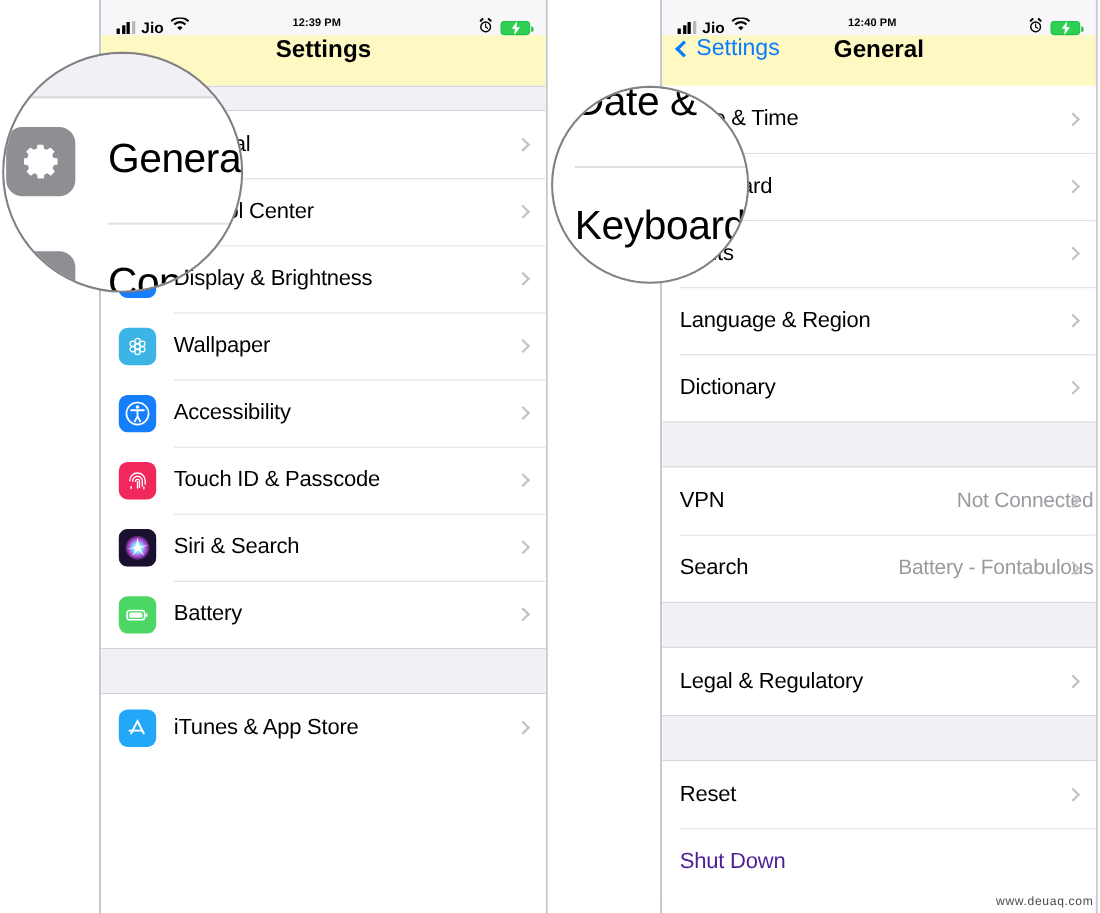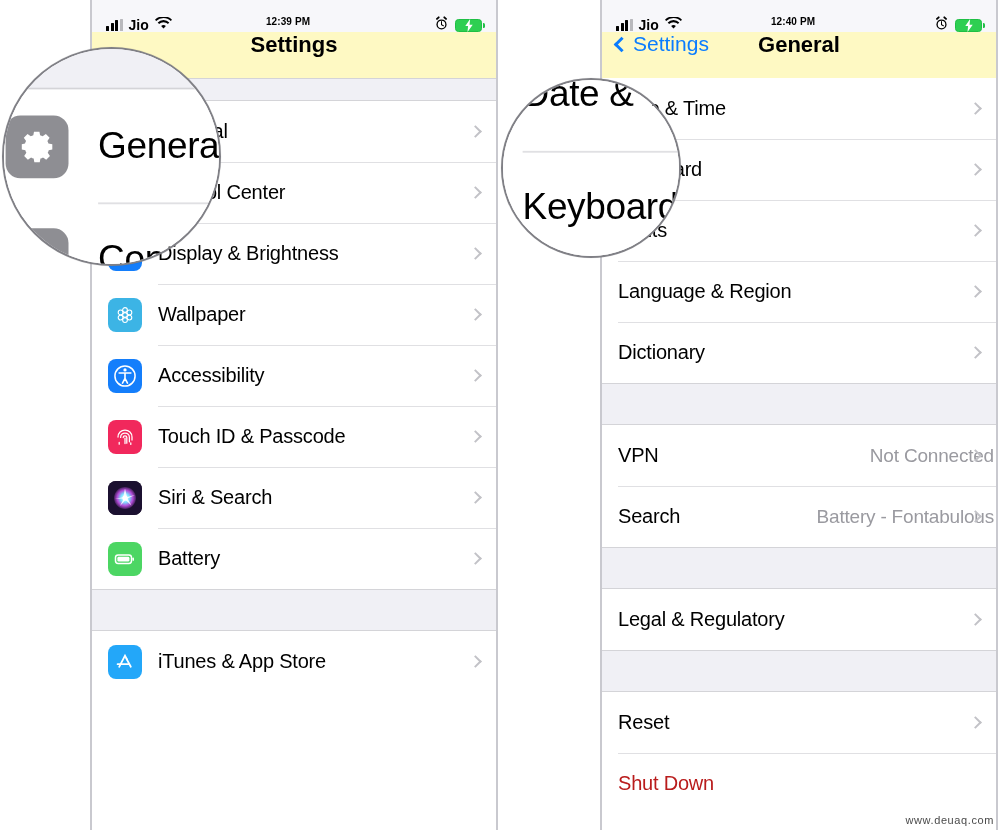--- a/index.html
+++ b/index.html
@@ -53,21 +53,21 @@
 
   
   .list { position: absolute; left: 0; right: 0; top: 78px; bottom: 0; background: #fff; }
   .gap { background: #f0f0f5; border-top: 1px solid #d4d4d8; border-bottom: 1px solid #d4d4d8; }
 
   .row { position: relative; display: flex; align-items: center; height: 61px;
          background: #fff; padding-left: 16px; }
   .row + .row::before { content:""; position:absolute; top:0; left: 66px; right:0; height:1px; background:#e0e0e3; }
   .row.noicon + .row.noicon::before { left: 16px; }
   .row-label { font-size: 20px; color: #000; letter-spacing: -.2px; }
-  .row-label.link { color: #b91c1c; }
+  .row-label.link { color: #4c1d95; }
   .row-value { margin-left: auto; font-size: 19px; color: #9a9aa0; padding-right: 2px; letter-spacing: -.2px; }
   .chev { position: absolute; right: 16px; width: 9px; height: 9px;
           border-top: 2.4px solid #c2c2c7; border-right: 2.4px solid #c2c2c7;
           transform: rotate(45deg); }
   .row.noicon { padding-left: 16px; }
 
   
   .icon { width: 34px; height: 34px; border-radius: 8px; margin-right: 16px;
           display: flex; align-items: center; justify-content: center;
           color: #fff; flex: 0 0 34px; position: relative; }

